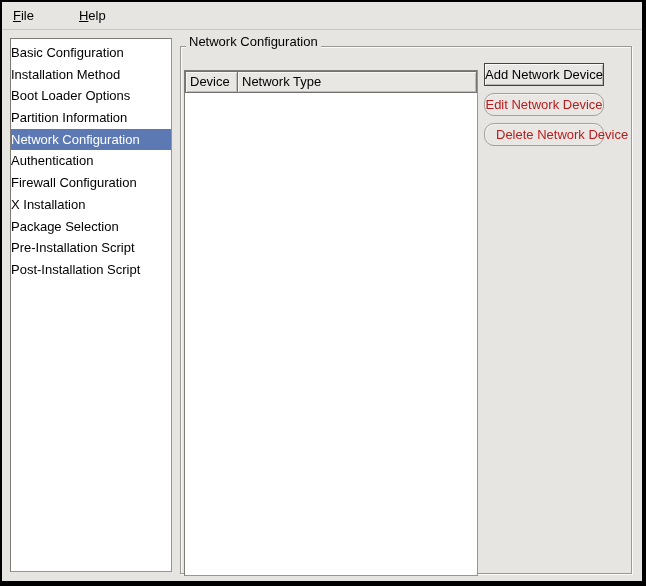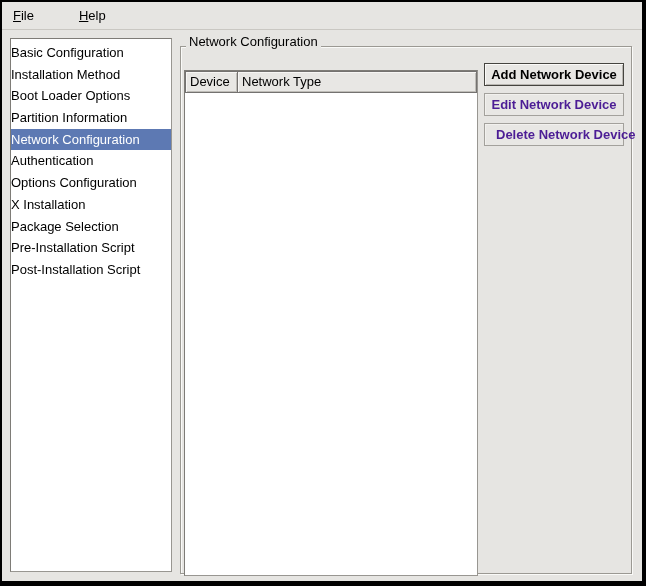--- a/index.html
+++ b/index.html
@@ -108,59 +108,59 @@
     cursor: default;
   }
   .th-device { width: 53px; flex: none; }
   .th-type { flex: 1; margin-left: -1px; }
   .table-body { flex: 1; background: #ffffff; }
 
   
   .btn {
     position: absolute;
     left: 303px;
-    width: 140px; height: 23px;
+    width: 120px; height: 23px;
     background: #e8e7e4;
     font-family: "Liberation Sans", "DejaVu Sans", sans-serif;
     font-size: 13px;
     text-align: center;
     line-height: 21px;
     border: 1px solid #45443f;
     box-shadow: inset 1px 1px 0 #fbfaf8, inset -1px -1px 0 #b9b7b2;
     cursor: default;
     white-space: nowrap;
-    font-weight: bold;
   }
   .btn-add { top: 16px; }
   .btn-edit { top: 46px; }
   .btn-delete { top: 76px; padding-left: 11px; }
   .btn.disabled {
-    color: #4c1d95;
+    color: #b91c1c;
     border-color: #a3a19c;
     box-shadow: inset 1px 1px 0 #f2f1ee;
+    border-radius: 10px;
   }
 </style>
 </head>
 <body>
 
 <div class="window">
 
   <div class="menubar">
     <span class="menu-item">File</span>
     <span class="menu-item">Help</span>
   </div>
 
   <div class="sidebar">
     <div class="side-item">Basic Configuration</div>
     <div class="side-item">Installation Method</div>
     <div class="side-item">Boot Loader Options</div>
     <div class="side-item">Partition Information</div>
     <div class="side-item selected">Network Configuration</div>
     <div class="side-item">Authentication</div>
-    <div class="side-item">Options Configuration</div>
+    <div class="side-item">Firewall Configuration</div>
     <div class="side-item">X Installation</div>
     <div class="side-item">Package Selection</div>
     <div class="side-item">Pre-Installation Script</div>
     <div class="side-item">Post-Installation Script</div>
   </div>
 
   <div class="frame">
     <div class="frame-label">Network Configuration</div>
 
     <div class="table">

